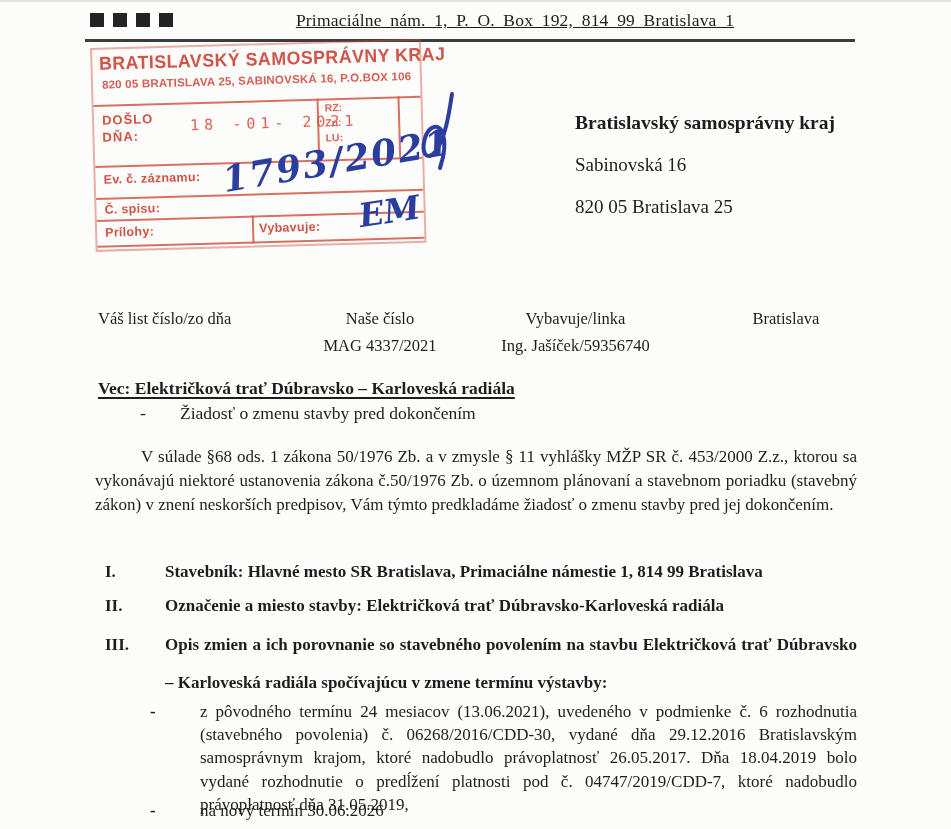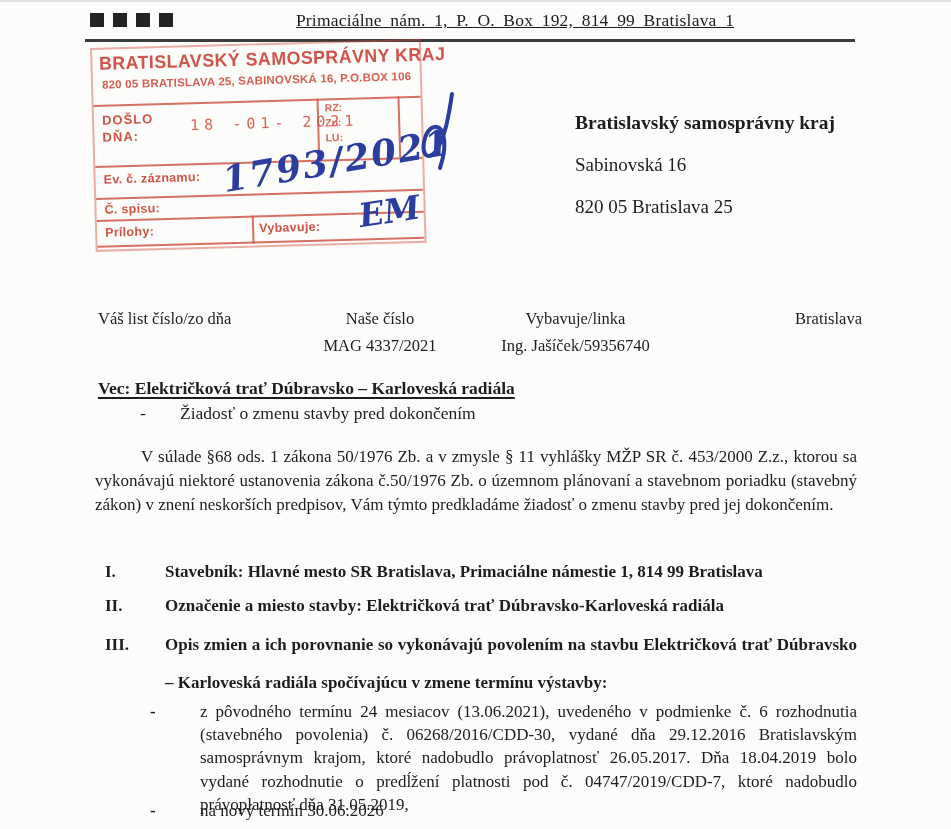--- a/index.html
+++ b/index.html
@@ -45,21 +45,21 @@
   .s-em{position:absolute;left:262px;top:150px;font-size:33px;transform:rotate(-7deg);font-weight:bold;}
   .paraph{position:absolute;left:416px;top:88px;}
   
   .recipient{position:absolute;left:575px;top:100px;font-size:19px;line-height:42px;}
   .recipient .r1{font-weight:bold;font-size:19.5px;}
   
   .ref{position:absolute;top:303px;font-size:16.5px;line-height:27px;}
   .ref.c1{left:98px;width:215px;}
   .ref.c2{left:295px;width:170px;text-align:center;}
   .ref.c3{left:468px;width:215px;text-align:center;}
-  .ref.c4{left:710px;width:152px;text-align:right;}
+  .ref.c4{left:710px;width:152px;text-align:center;}
   
   .subject{position:absolute;left:98px;top:376px;font-size:17.5px;font-weight:bold;
     text-decoration:underline;text-decoration-thickness:2px;text-underline-offset:3px;}
   .subject-sub-dash{position:absolute;left:140px;top:401px;font-size:17.5px;}
   .subject-sub{position:absolute;left:180px;top:401px;font-size:17.5px;}
   
   .intro{position:absolute;left:95px;top:443px;width:762px;margin:0;
     font-size:17px;line-height:23.8px;text-align:justify;text-indent:46px;}
   .item{position:absolute;left:105px;right:94px;font-size:17px;}
   .item .num{position:absolute;left:0;top:0;font-weight:bold;}
@@ -147,21 +147,21 @@
   <div class="item item1">
     <span class="num">I.</span>
     <div class="itxt"><b>Stavebník:</b><span> Hlavné mesto SR Bratislava, Primaciálne námestie 1, 814 99 Bratislava</span></div>
   </div>
   <div class="item item2">
     <span class="num">II.</span>
     <div class="itxt"><b>Označenie a miesto stavby:</b><span> Električková trať Dúbravsko-Karloveská radiála</span></div>
   </div>
   <div class="item item3">
     <span class="num">III.</span>
-    <div class="itxt"><b>Opis zmien a ich porovnanie so vykonávajú povolením</b><span> na stavbu Električková trať Dúbravsko – Karloveská radiála spočívajúcu v zmene termínu výstavby:</span></div>
+    <div class="itxt"><b>Opis zmien a ich porovnanie so stavebného povolením</b><span> na stavbu Električková trať Dúbravsko – Karloveská radiála spočívajúcu v zmene termínu výstavby:</span></div>
   </div>
 
   <div class="bullet bullet1">
     <span class="dash">-</span>
     <div class="btxt">z pôvodného termínu 24 mesiacov (13.06.2021), uvedeného v podmienke č. 6 rozhodnutia (stavebného povolenia) č. 06268/2016/CDD-30, vydané dňa 29.12.2016 Bratislavským samosprávnym krajom, ktoré nadobudlo právoplatnosť 26.05.2017. Dňa 18.04.2019 bolo vydané rozhodnutie o predĺžení platnosti pod č. 04747/2019/CDD-7, ktoré nadobudlo právoplatnosť dňa 31.05.2019,</div>
   </div>
   <div class="bullet bullet2">
     <span class="dash">-</span>
     <div class="btxt">na nový termín 30.06.2026</div>
   </div>

